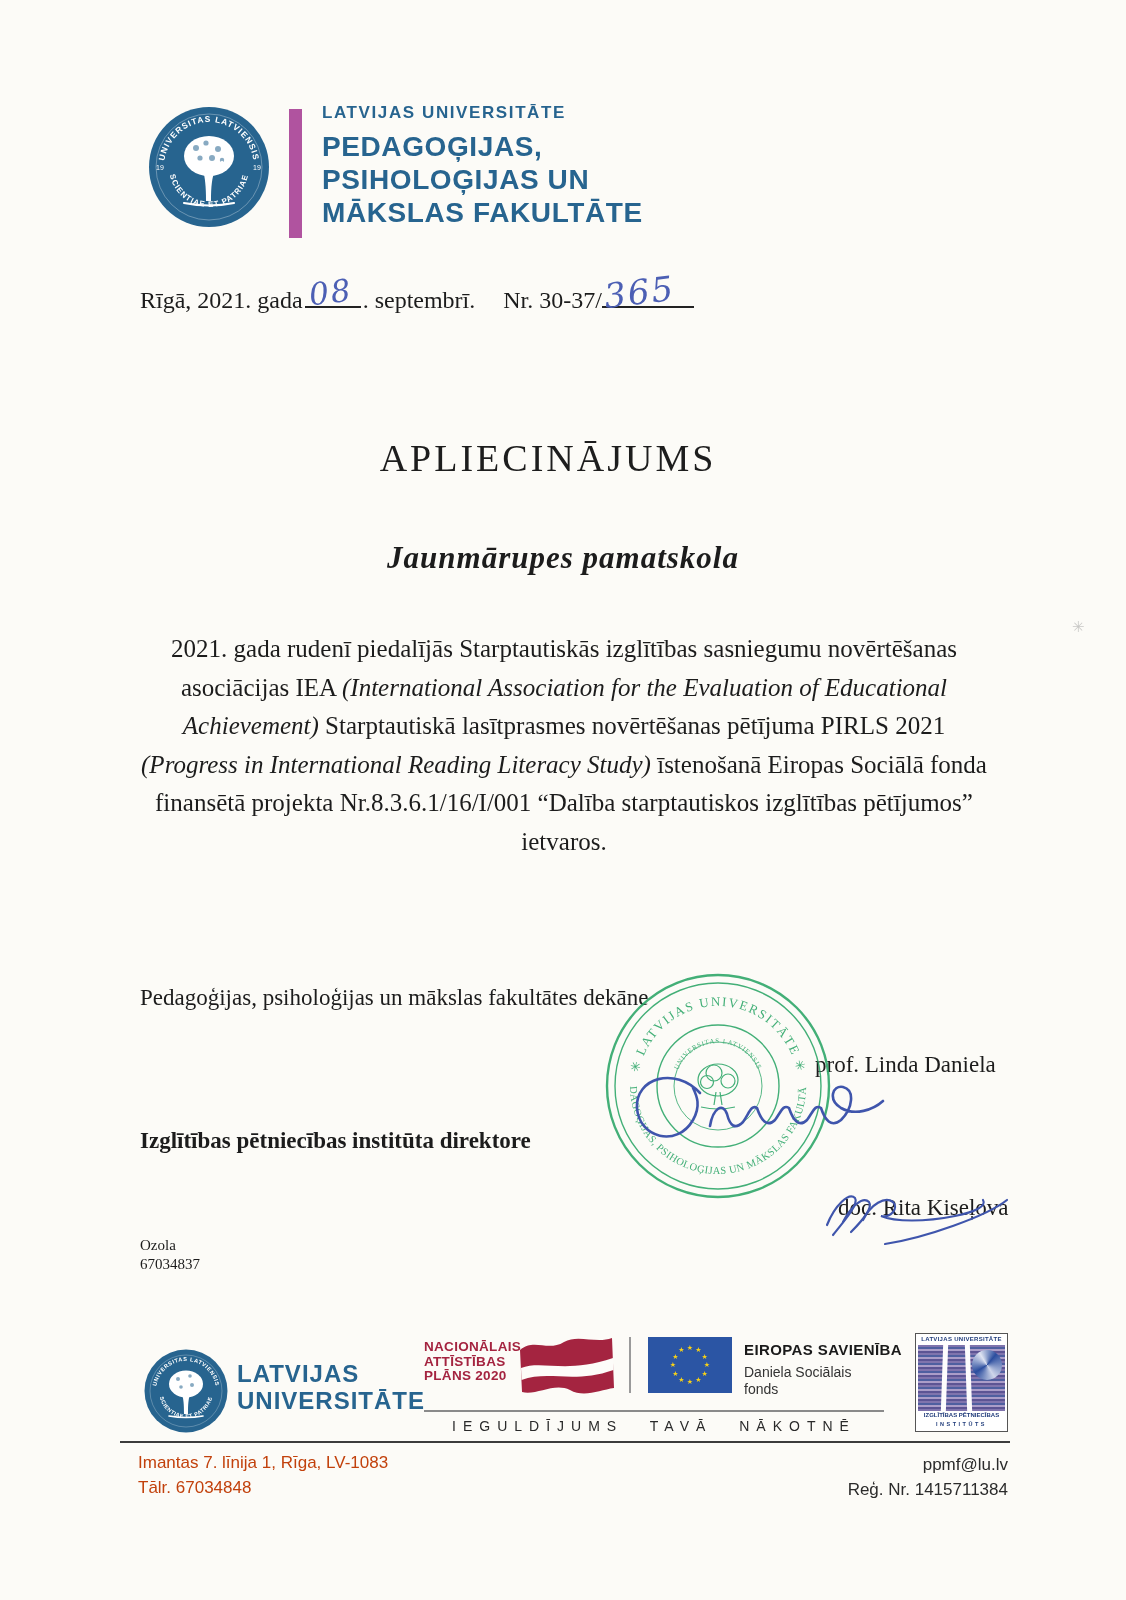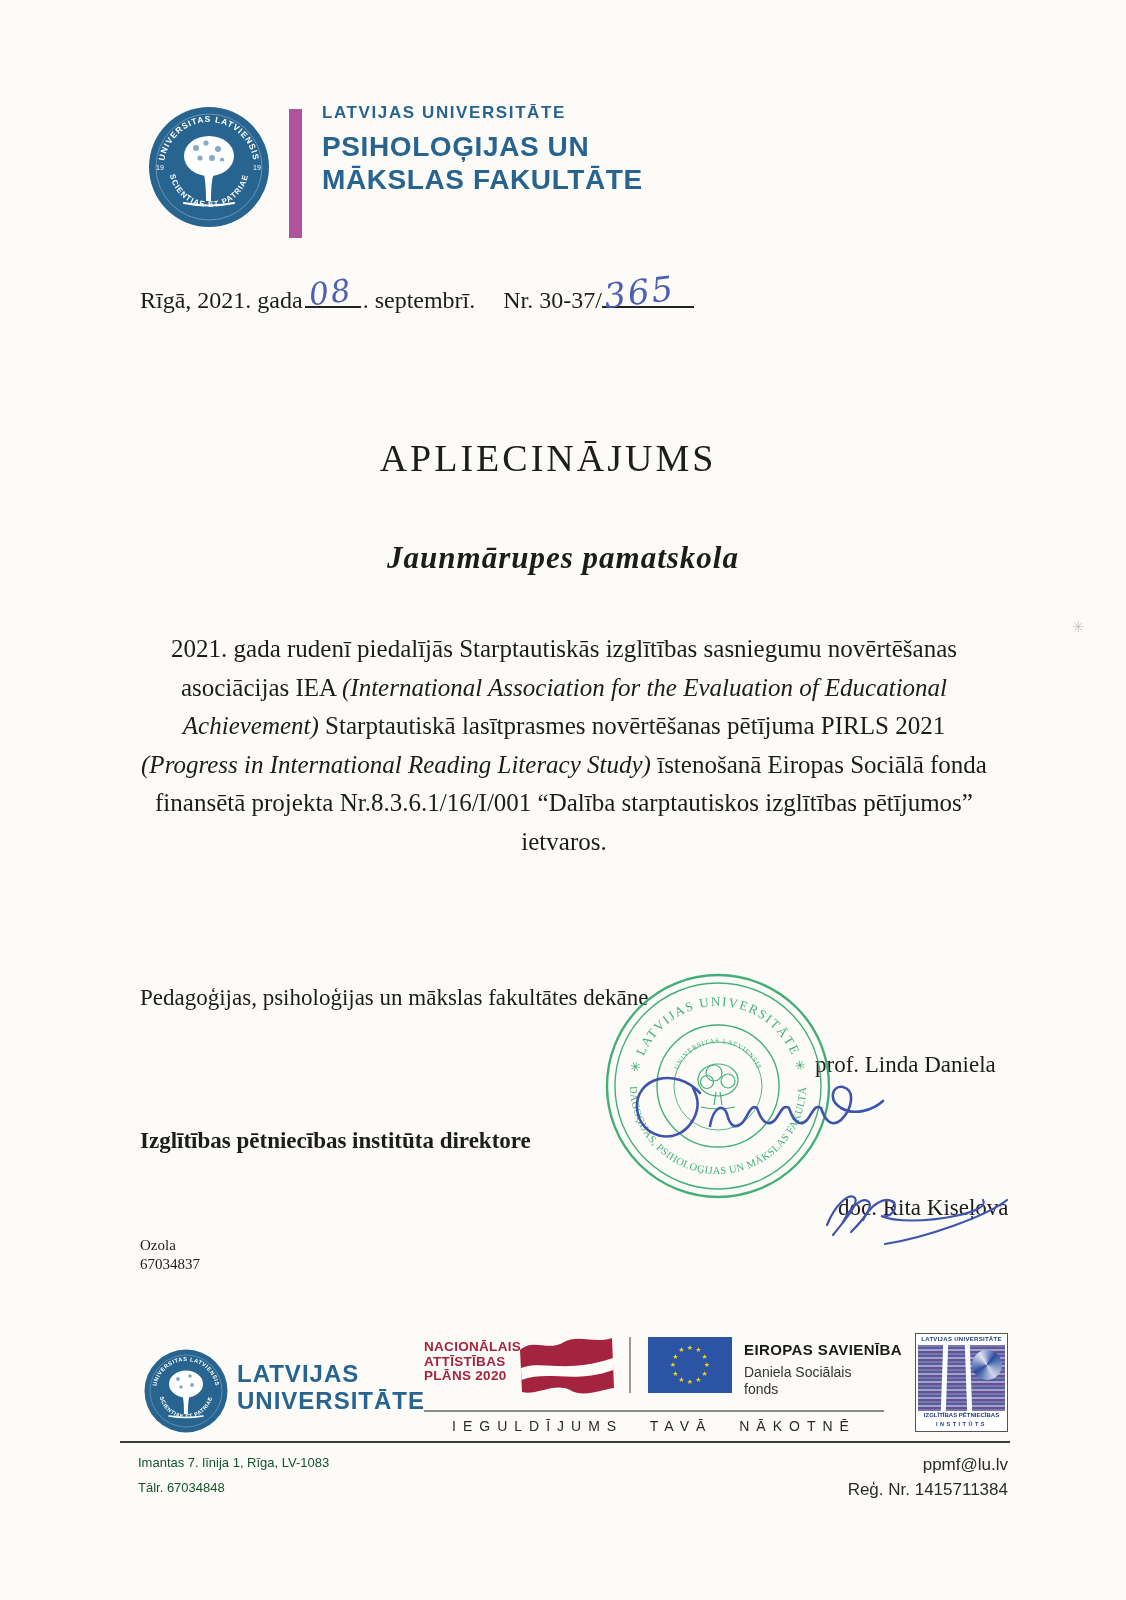--- a/index.html
+++ b/index.html
@@ -70,21 +70,21 @@
     background:conic-gradient(from 40deg,#2b4d9e,#cfd6ea 30%,#2b4d9e 55%,#dfe4f2 80%,#2b4d9e);}
   .ipi-bottom{text-align:center;color:#1f3b7a;font-weight:bold;}
   .ipi-b1{font-size:6px;line-height:9px;white-space:nowrap;overflow:hidden;}
   .ipi-b2{font-size:5.5px;letter-spacing:2.5px;line-height:8px;}
   .esf-line{position:absolute;left:424px;top:1410px;width:460px;height:2px;background:#8a8a8a;}
   .slogan{position:absolute;left:404px;top:1418px;width:500px;text-align:center;
     font-family:"Liberation Sans",sans-serif;font-size:14px;color:#2a2a2a;
     letter-spacing:7px;word-spacing:16px;}
   .footer-rule{position:absolute;left:120px;top:1441px;width:890px;height:2px;background:#3c3c3c;}
   .addr{position:absolute;left:138px;top:1450px;font-family:"Liberation Sans",sans-serif;
-    font-size:13px;color:#14532d;line-height:25px;}
+    font-size:17px;color:#c2410c;line-height:25px;}
   .contact{position:absolute;right:118px;top:1452px;text-align:right;
     font-family:"Liberation Sans",sans-serif;font-size:17px;color:#2b2b2b;line-height:25px;}
 </style>
 </head>
 <body>
 
 <div class="page">
 
   <svg class="hseal" viewBox="0 0 124 124">
     <circle cx="62" cy="62" r="60" fill="#27648f"></circle>
@@ -110,20 +110,21 @@
       <path d="M 59,96 C 59,81 58,73 56,65 L 68,65 C 65,73 64,81 64,96 Z" fill="#ffffff"></path>
       <path d="M 56,65 L 47,57 M 68,65 L 75,57" stroke="#ffffff" stroke-width="2.4" stroke-linecap="round"></path>
       <path d="M 37,98 Q 62,103 87,98" stroke="#ffffff" stroke-width="2.2" fill="none" stroke-linecap="round"></path>
     </g>
   </svg>
 
   <div class="accent-bar"></div>
 
   <div class="head-text">
     <div class="u-small">LATVIJAS UNIVERSITĀTE</div>
+    <div class="fac">PEDAGOĢIJAS,</div>
     <div class="fac">PSIHOLOĢIJAS UN</div>
     <div class="fac">MĀKSLAS FAKULTĀTE</div>
   </div>
 
   <div class="dateline"><span>Rīgā, 2021. gada</span><span class="blank w1"><span class="hand">08</span></span><span>. septembrī.</span><span class="dl-gap"></span><span>Nr. 30-37/</span><span class="blank w2"><span class="hand hand2">365</span></span></div>
 
   <h1 class="title">APLIECINĀJUMS</h1>
   <h2 class="recipient">Jaunmārupes pamatskola</h2>
 
   <p class="body-par"><span>2021. gada rudenī piedalījās Starptautiskās izglītības sasniegumu novērtēšanas asociācijas IEA </span><span class="it">(International Association for the Evaluation of Educational Achievement)</span><span> Starptautiskā lasītprasmes novērtēšanas pētījuma PIRLS 2021 </span><span class="it">(Progress in International Reading Literacy Study)</span><span> īstenošanā Eiropas Sociālā fonda finansētā projekta Nr.8.3.6.1/16/I/001 “Dalība starptautiskos izglītības pētījumos” ietvaros.</span></p>

